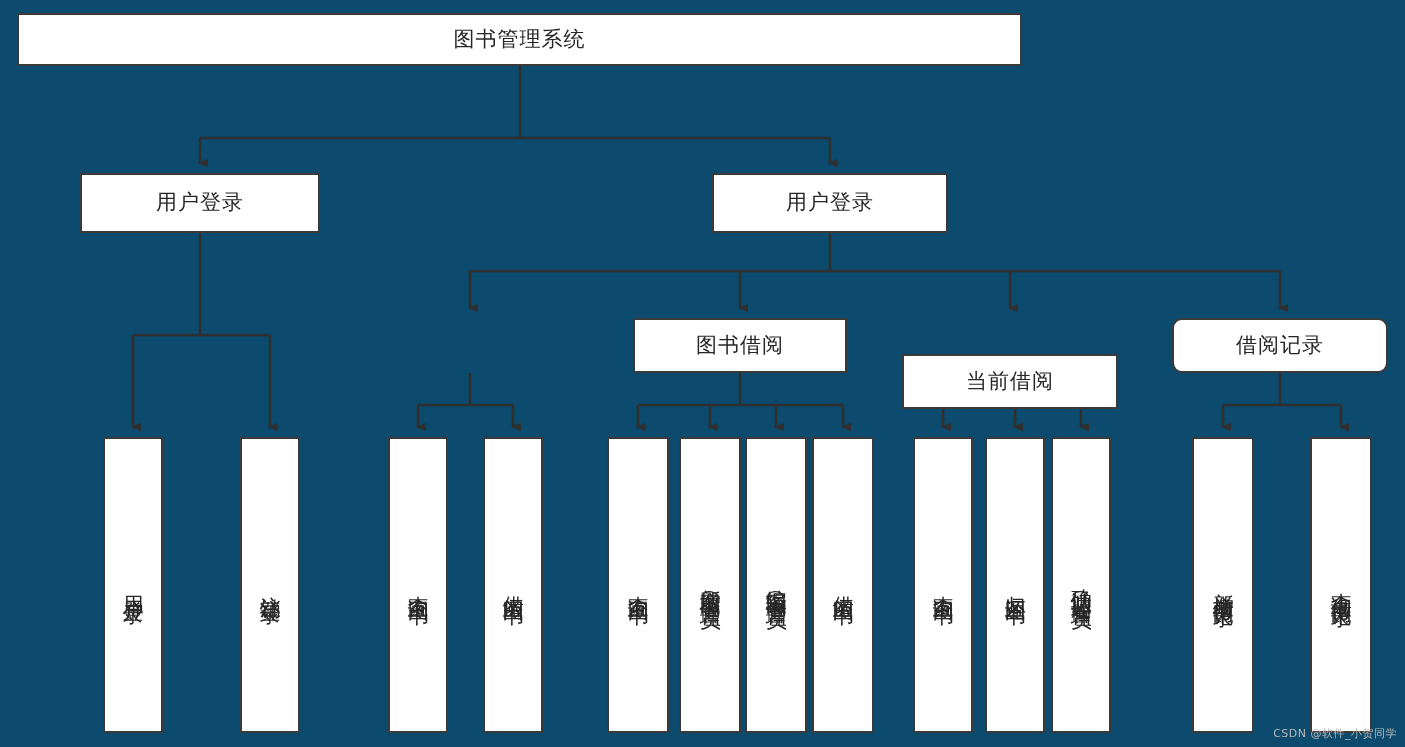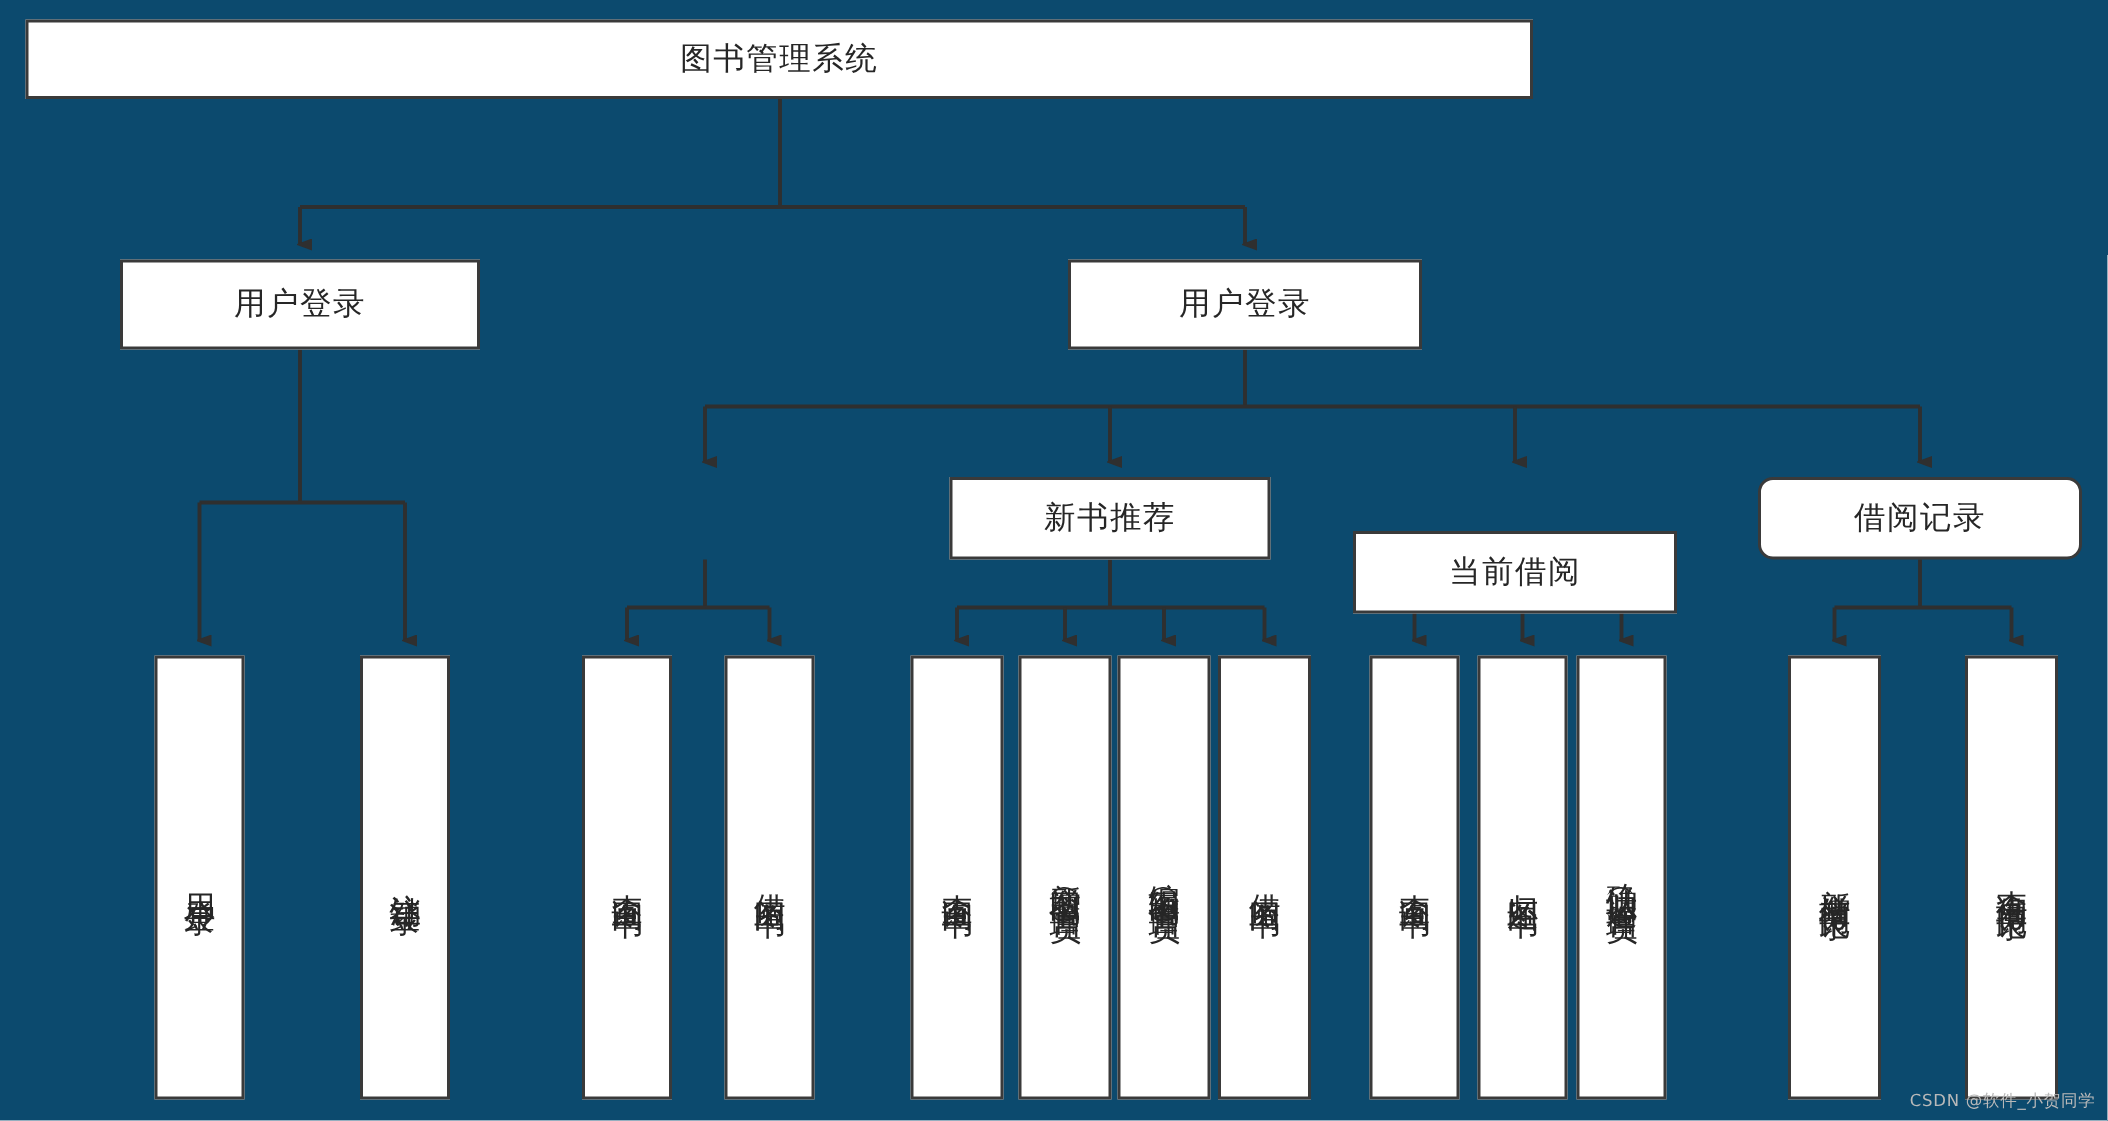--- a/index.html
+++ b/index.html
@@ -128,21 +128,21 @@
   </div>
 
   <div class="node h" id="node-l2-0" style="left: 80px; top: 173px; width: 240px; height: 60px;">
     <span>用户登录</span>
   </div>
   <div class="node h" id="node-l2-1" style="left: 712px; top: 173px; width: 236px; height: 60px;">
     <span>用户登录</span>
   </div>
 
   <div class="node h" id="node-l3-1" style="left: 633px; top: 318px; width: 214px; height: 55px;">
-    <span>新书推荐</span>
+    <span>图书借阅</span>
   </div>
   <div class="node h" id="node-l3-2" style="left: 902px; top: 318px; width: 216px; height: 55px; margin-top: 36px;">
     <span>当前借阅</span>
   </div>
   <div class="node h" id="node-l3-3" style="left: 1172px; top: 318px; width: 216px; height: 55px; border-radius: 10px;">
     <span>借阅记录</span>
   </div>
 
   <div class="node v" id="node-leaf-0" style="left: 103px; top: 437px; width: 60px; height: 296px;">
     <span class="vtext">用户登录</span>

